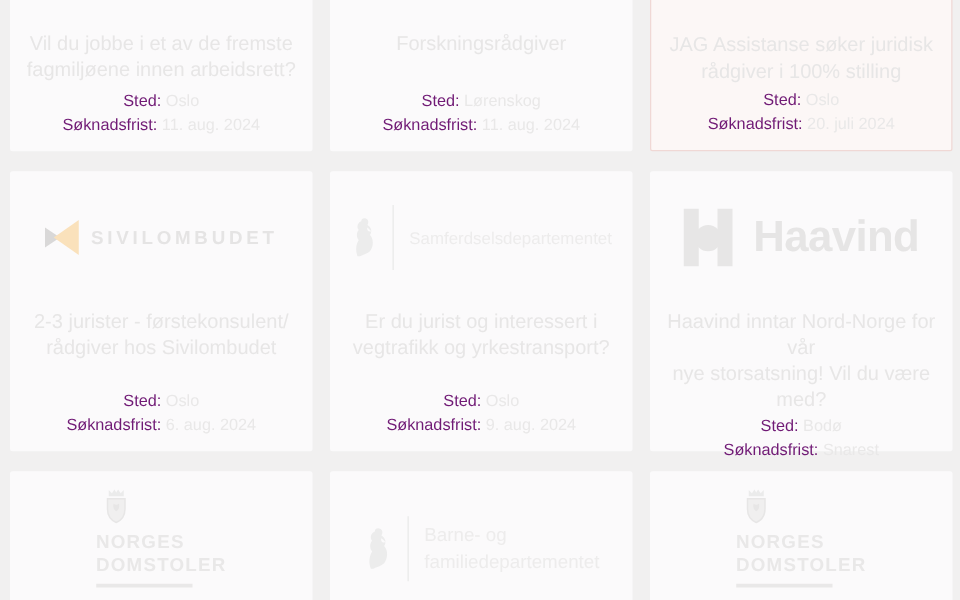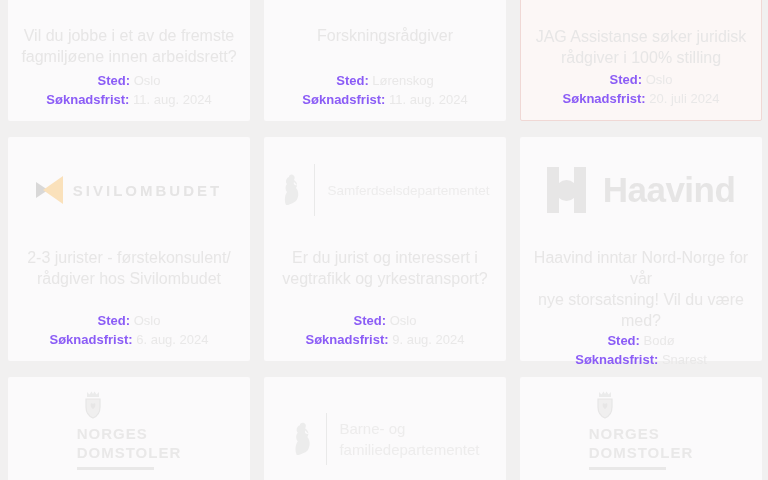--- a/index.html
+++ b/index.html
@@ -16,21 +16,21 @@
   }
   .card.highlight { background:#fcf7f6; border:1px solid #f0d8d5; }
   .logo-box { height:86px; width:100%; display:flex; align-items:center; justify-content:center; flex-shrink:0; }
   .r1 .logo-box { height:104px; }
   .r3 .logo-box { height:auto; align-items:flex-start; margin-top:4px; }
   .title {
     margin:14px 4px 0; font-size:16px; line-height:21px; font-weight:400;
     color:#e7e6e6; text-align:center; white-space:pre-line;
   }
   .meta { margin-top:auto; padding-bottom:4px; text-align:center; font-size:13px; line-height:19px; color:#e9e8e8; }
-  .meta b { color:#8b5cf6; font-weight:700; }
+  .meta b { color:#701a75; font-weight:400; }
   
   .sivil { display:flex; align-items:center; }
   .arrow-right { width:0; height:0; border-top:8px solid transparent; border-bottom:8px solid transparent; border-left:12px solid #d9d8d8; }
   .arrow-left { width:0; height:0; border-top:14px solid transparent; border-bottom:14px solid transparent; border-right:20px solid #fae1bb; margin-left:-5px; }
   .sivil-text { margin-left:10px; font-size:15px; font-weight:700; letter-spacing:3px; color:#e5e4e4; }
   
   .dept { display:flex; align-items:center; gap:12px; }
   .dept .divider { width:1px; height:52px; background:#e9e9e9; }
   .dept-name { font-size:13.5px; color:#edecec; }
   .dept-name.two-line { font-size:15px; line-height:21px; }

